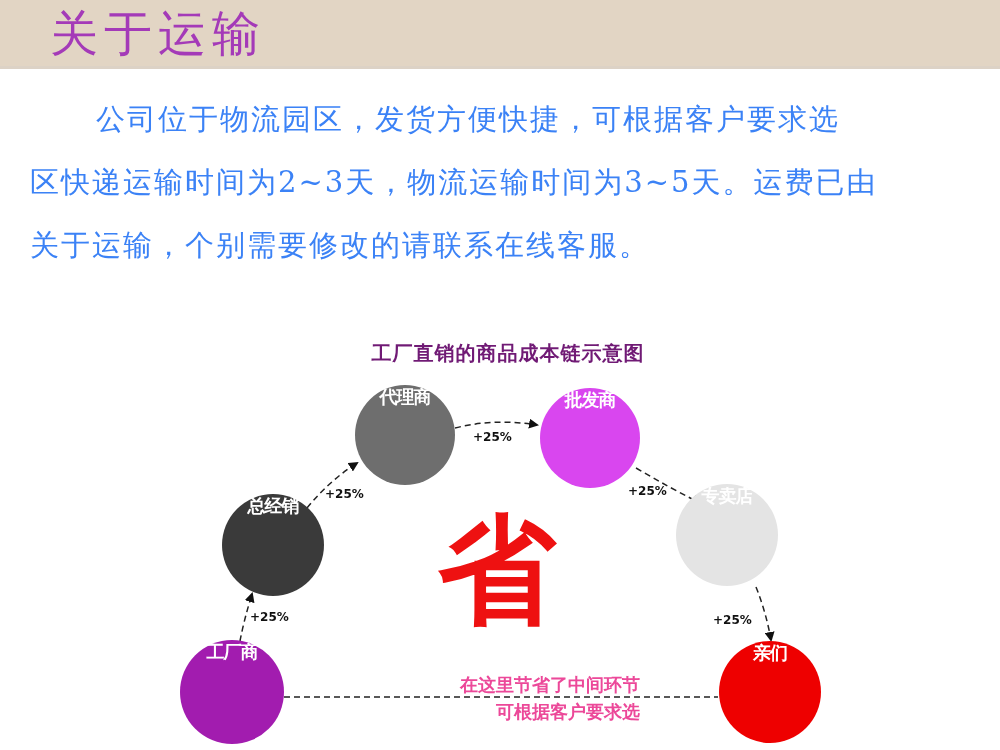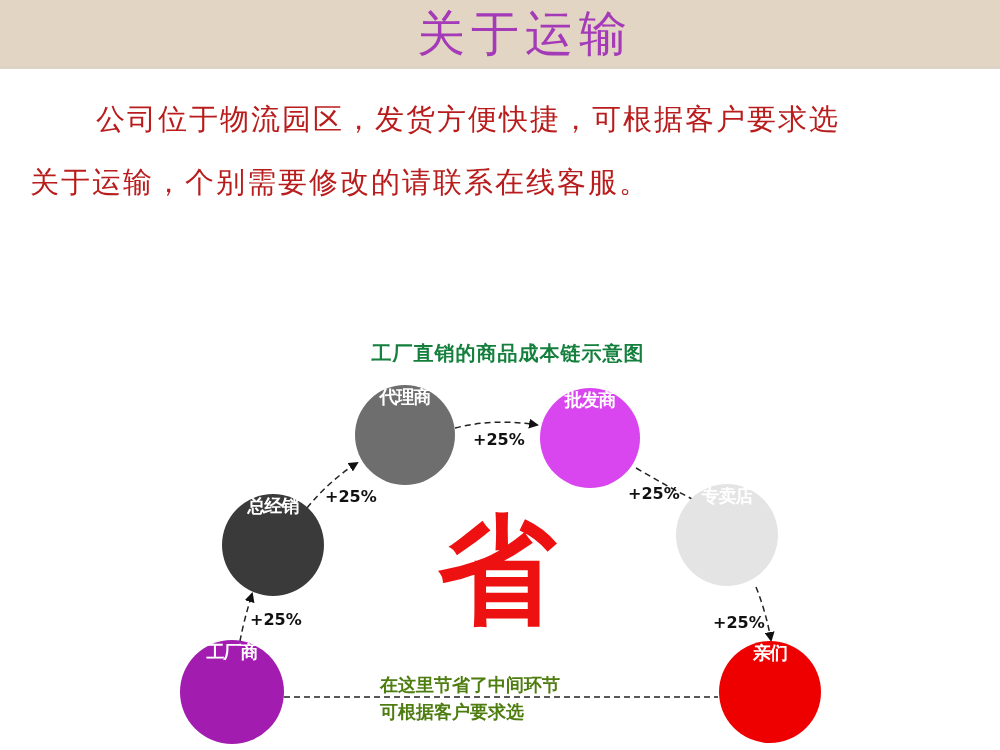--- a/index.html
+++ b/index.html
@@ -1,37 +1,38 @@
 <!DOCTYPE html>
 <html><head>
 <meta charset="utf-8">
 <style>
   html,body{margin:0;padding:0;}
   body{width:1000px;height:750px;position:relative;overflow:hidden;background:#ffffff;font-family:"DejaVu Sans","Liberation Sans",sans-serif;}
   .header{position:absolute;left:0;top:0;width:1000px;height:66px;background:#e2d5c4;border-bottom:3px solid #dcd2c6;}
-  .header-title{position:absolute;left:0;top:4px;width:1000px;text-align:center;font-family:"DejaVu Serif","Liberation Serif",serif;font-size:48px;color:#a43ab8;letter-spacing:6px;line-height:58px;padding-left:50px;box-sizing:border-box;}
-  .para{position:absolute;left:30px;top:88px;width:940px;font-family:"DejaVu Serif","Liberation Serif",serif;font-size:29px;line-height:63px;color:#b91c1c;letter-spacing:2px;}
+  .header-title{position:absolute;left:0;top:4px;width:1000px;font-family:"DejaVu Serif","Liberation Serif",serif;font-size:48px;color:#a43ab8;letter-spacing:6px;line-height:58px;padding-left:50px;box-sizing:border-box;}
+  .para{position:absolute;left:30px;top:88px;width:940px;font-family:"DejaVu Serif","Liberation Serif",serif;font-size:29px;line-height:63px;color:#3b82f6;letter-spacing:2px;}
   .para .line{display:block;white-space:nowrap;}
   .para .line.first{padding-left:66px;}
-  .diagram-title{position:absolute;left:0;top:340px;width:1000px;text-align:center;font-size:20px;font-weight:bold;color:#15803d;letter-spacing:1px;padding-left:16px;box-sizing:border-box;}
+  .diagram-title{position:absolute;left:0;top:340px;width:1000px;text-align:center;font-size:20px;font-weight:bold;color:#701a75;letter-spacing:1px;padding-left:16px;box-sizing:border-box;}
   svg.links{position:absolute;left:0;top:0;}
   .node{position:absolute;border-radius:50%;display:flex;align-items:flex-start;justify-content:center;color:#fff;font-weight:bold;font-size:18px;letter-spacing:-1px;}
-  .pct{position:absolute;font-weight:bold;font-size:16px;color:#111;}
+  .pct{position:absolute;font-weight:bold;font-size:12px;color:#111;}
   .big-char{position:absolute;left:438px;top:505px;font-size:118px;font-weight:bold;color:#ee1111;line-height:130px;}
-  .saving{position:absolute;left:380px;width:260px;text-align:left;font-size:18px;font-weight:bold;color:#4d7c0f;background:transparent;}
+  .saving{position:absolute;left:380px;width:260px;text-align:right;font-size:18px;font-weight:bold;color:#ec4899;background:transparent;}
 </style>
 </head>
 <body>
 
 <div class="header">
   <div class="header-title">关于运输</div>
 </div>
 
 <div class="para">
   <span class="line first">公司位于物流园区，发货方便快捷，可根据客户要求选</span>
+  <span class="line">区快递运输时间为2~3天，物流运输时间为3~5天。运费已由</span>
   <span class="line">关于运输，个别需要修改的请联系在线客服。</span>
 </div>
 
 <div class="diagram-title">工厂直销的商品成本链示意图</div>
 
 <svg class="links" width="1000" height="750">
   <defs>
     <marker id="arr" markerWidth="10" markerHeight="10" refX="8" refY="5" orient="auto" markerUnits="userSpaceOnUse">
       <path d="M0,0 L10,5 L0,10 z" fill="#111"></path>
     </marker>

